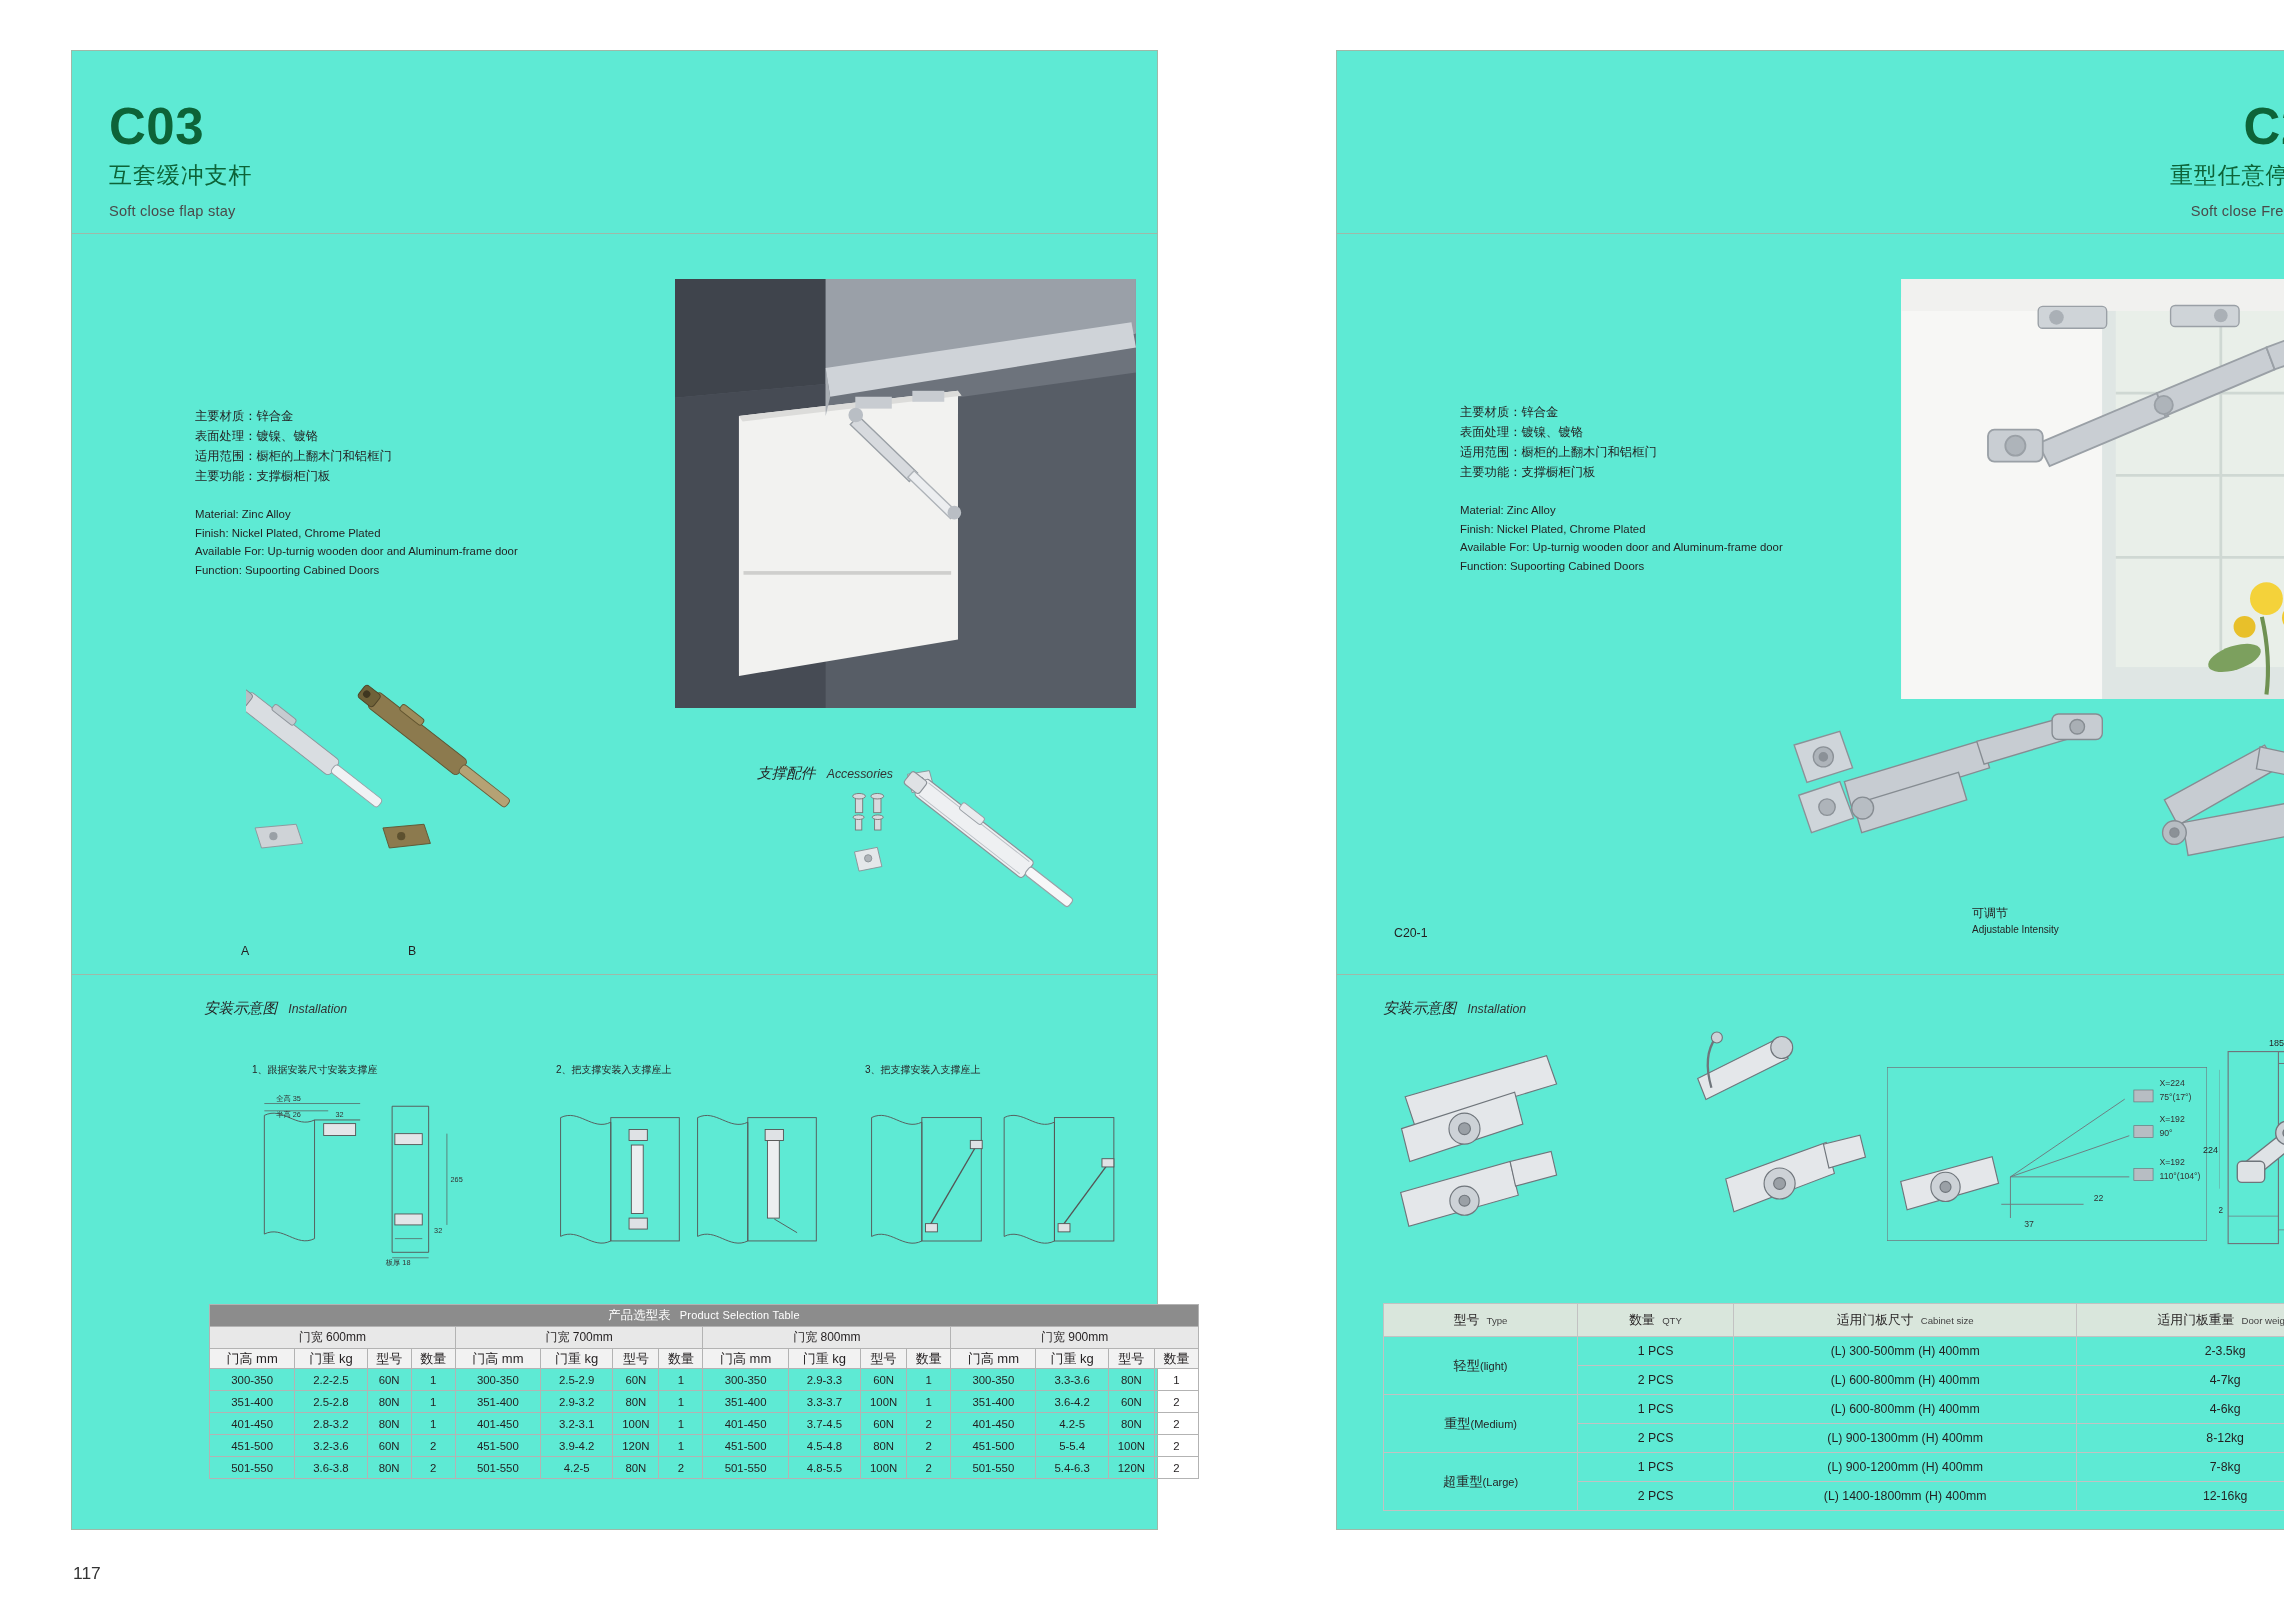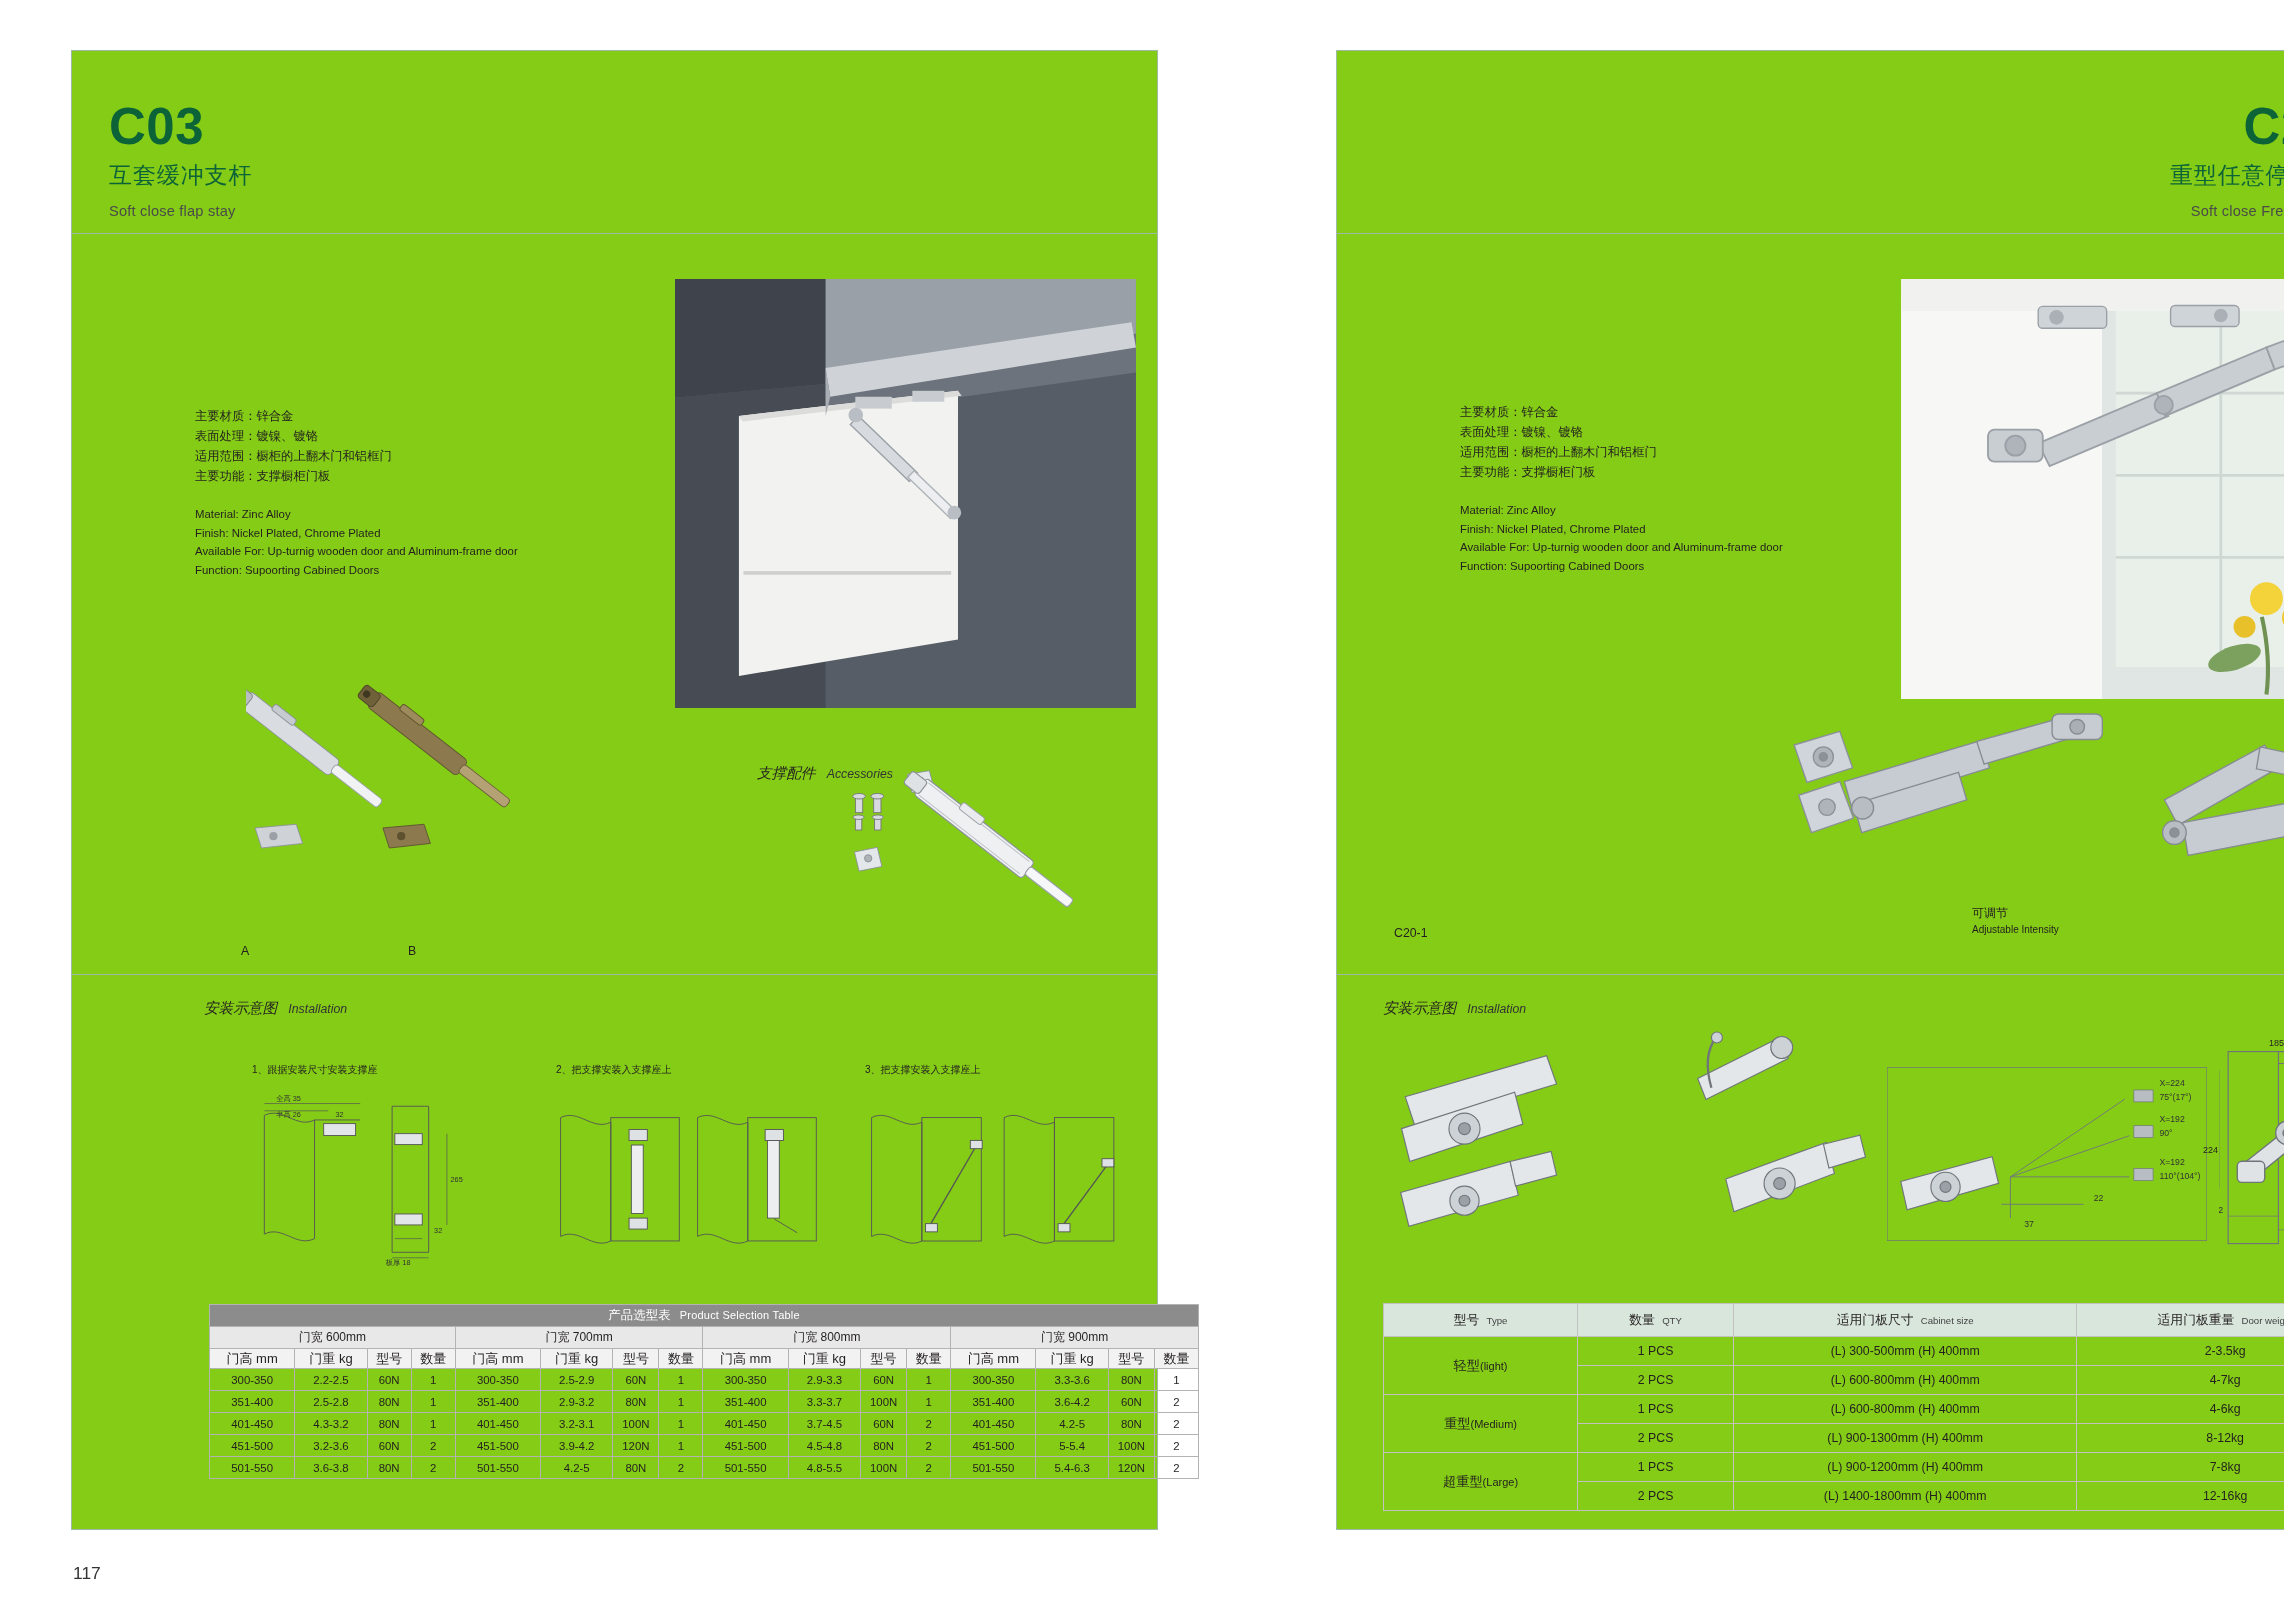--- a/index.html
+++ b/index.html
@@ -15,21 +15,21 @@
     position: relative;
     overflow: hidden;
   }
   .page {
     position: absolute;
     top: 50px;
     width: 1087px;
     height: 1480px;
     border: 1.4px solid #9fb9a8;
     box-sizing: border-box;
-    background: #84cc16;
+    background: #5eead4;
   }
   .page-left { left: 71px; }
   .page-right { left: 1336px; }
 
   
   .hdr {
     position: relative;
     height: 183px;
     border-bottom: 1.4px solid #9fb9a8;
     box-sizing: border-box;
@@ -409,21 +409,21 @@
         <td>3.3-3.7</td>
         <td>100N</td>
         <td>1</td>
         <td>351-400</td>
         <td>3.6-4.2</td>
         <td>60N</td>
         <td>2</td>
       </tr>
       <tr>
         <td>401-450</td>
-        <td>4.3-3.2</td>
+        <td>2.8-3.2</td>
         <td>80N</td>
         <td>1</td>
         <td>401-450</td>
         <td>3.2-3.1</td>
         <td>100N</td>
         <td>1</td>
         <td>401-450</td>
         <td>3.7-4.5</td>
         <td>60N</td>
         <td>2</td>

